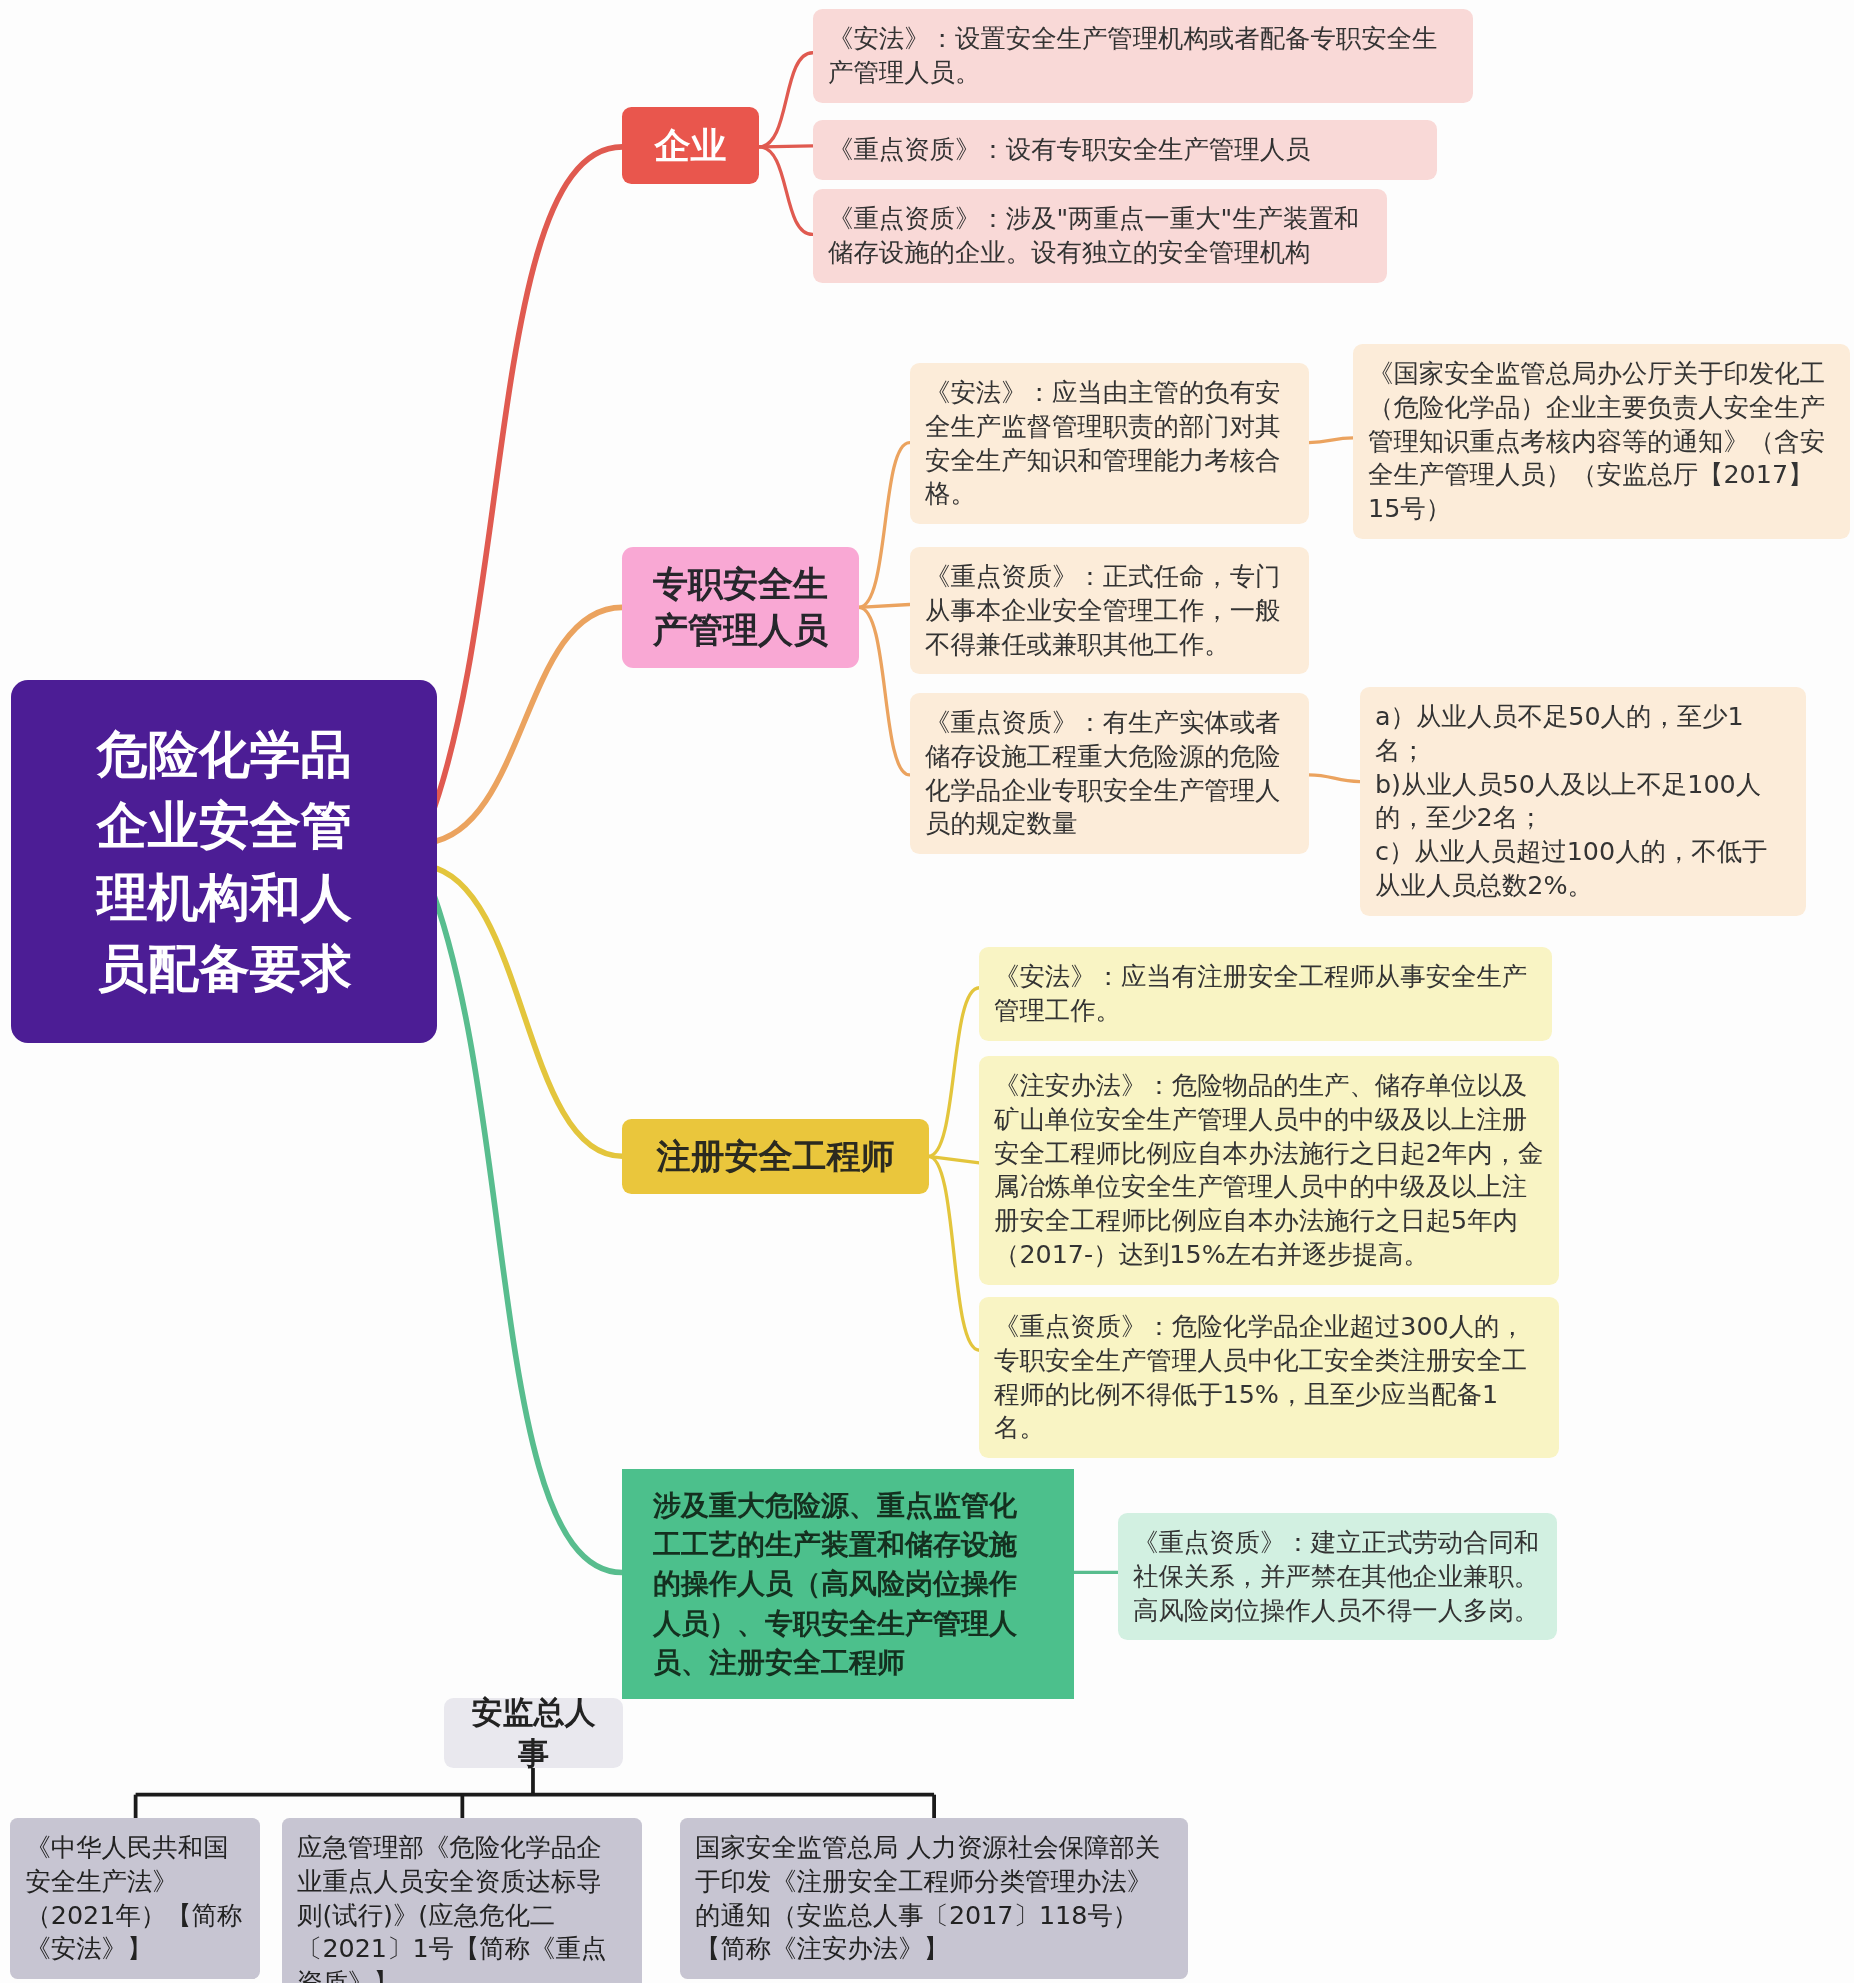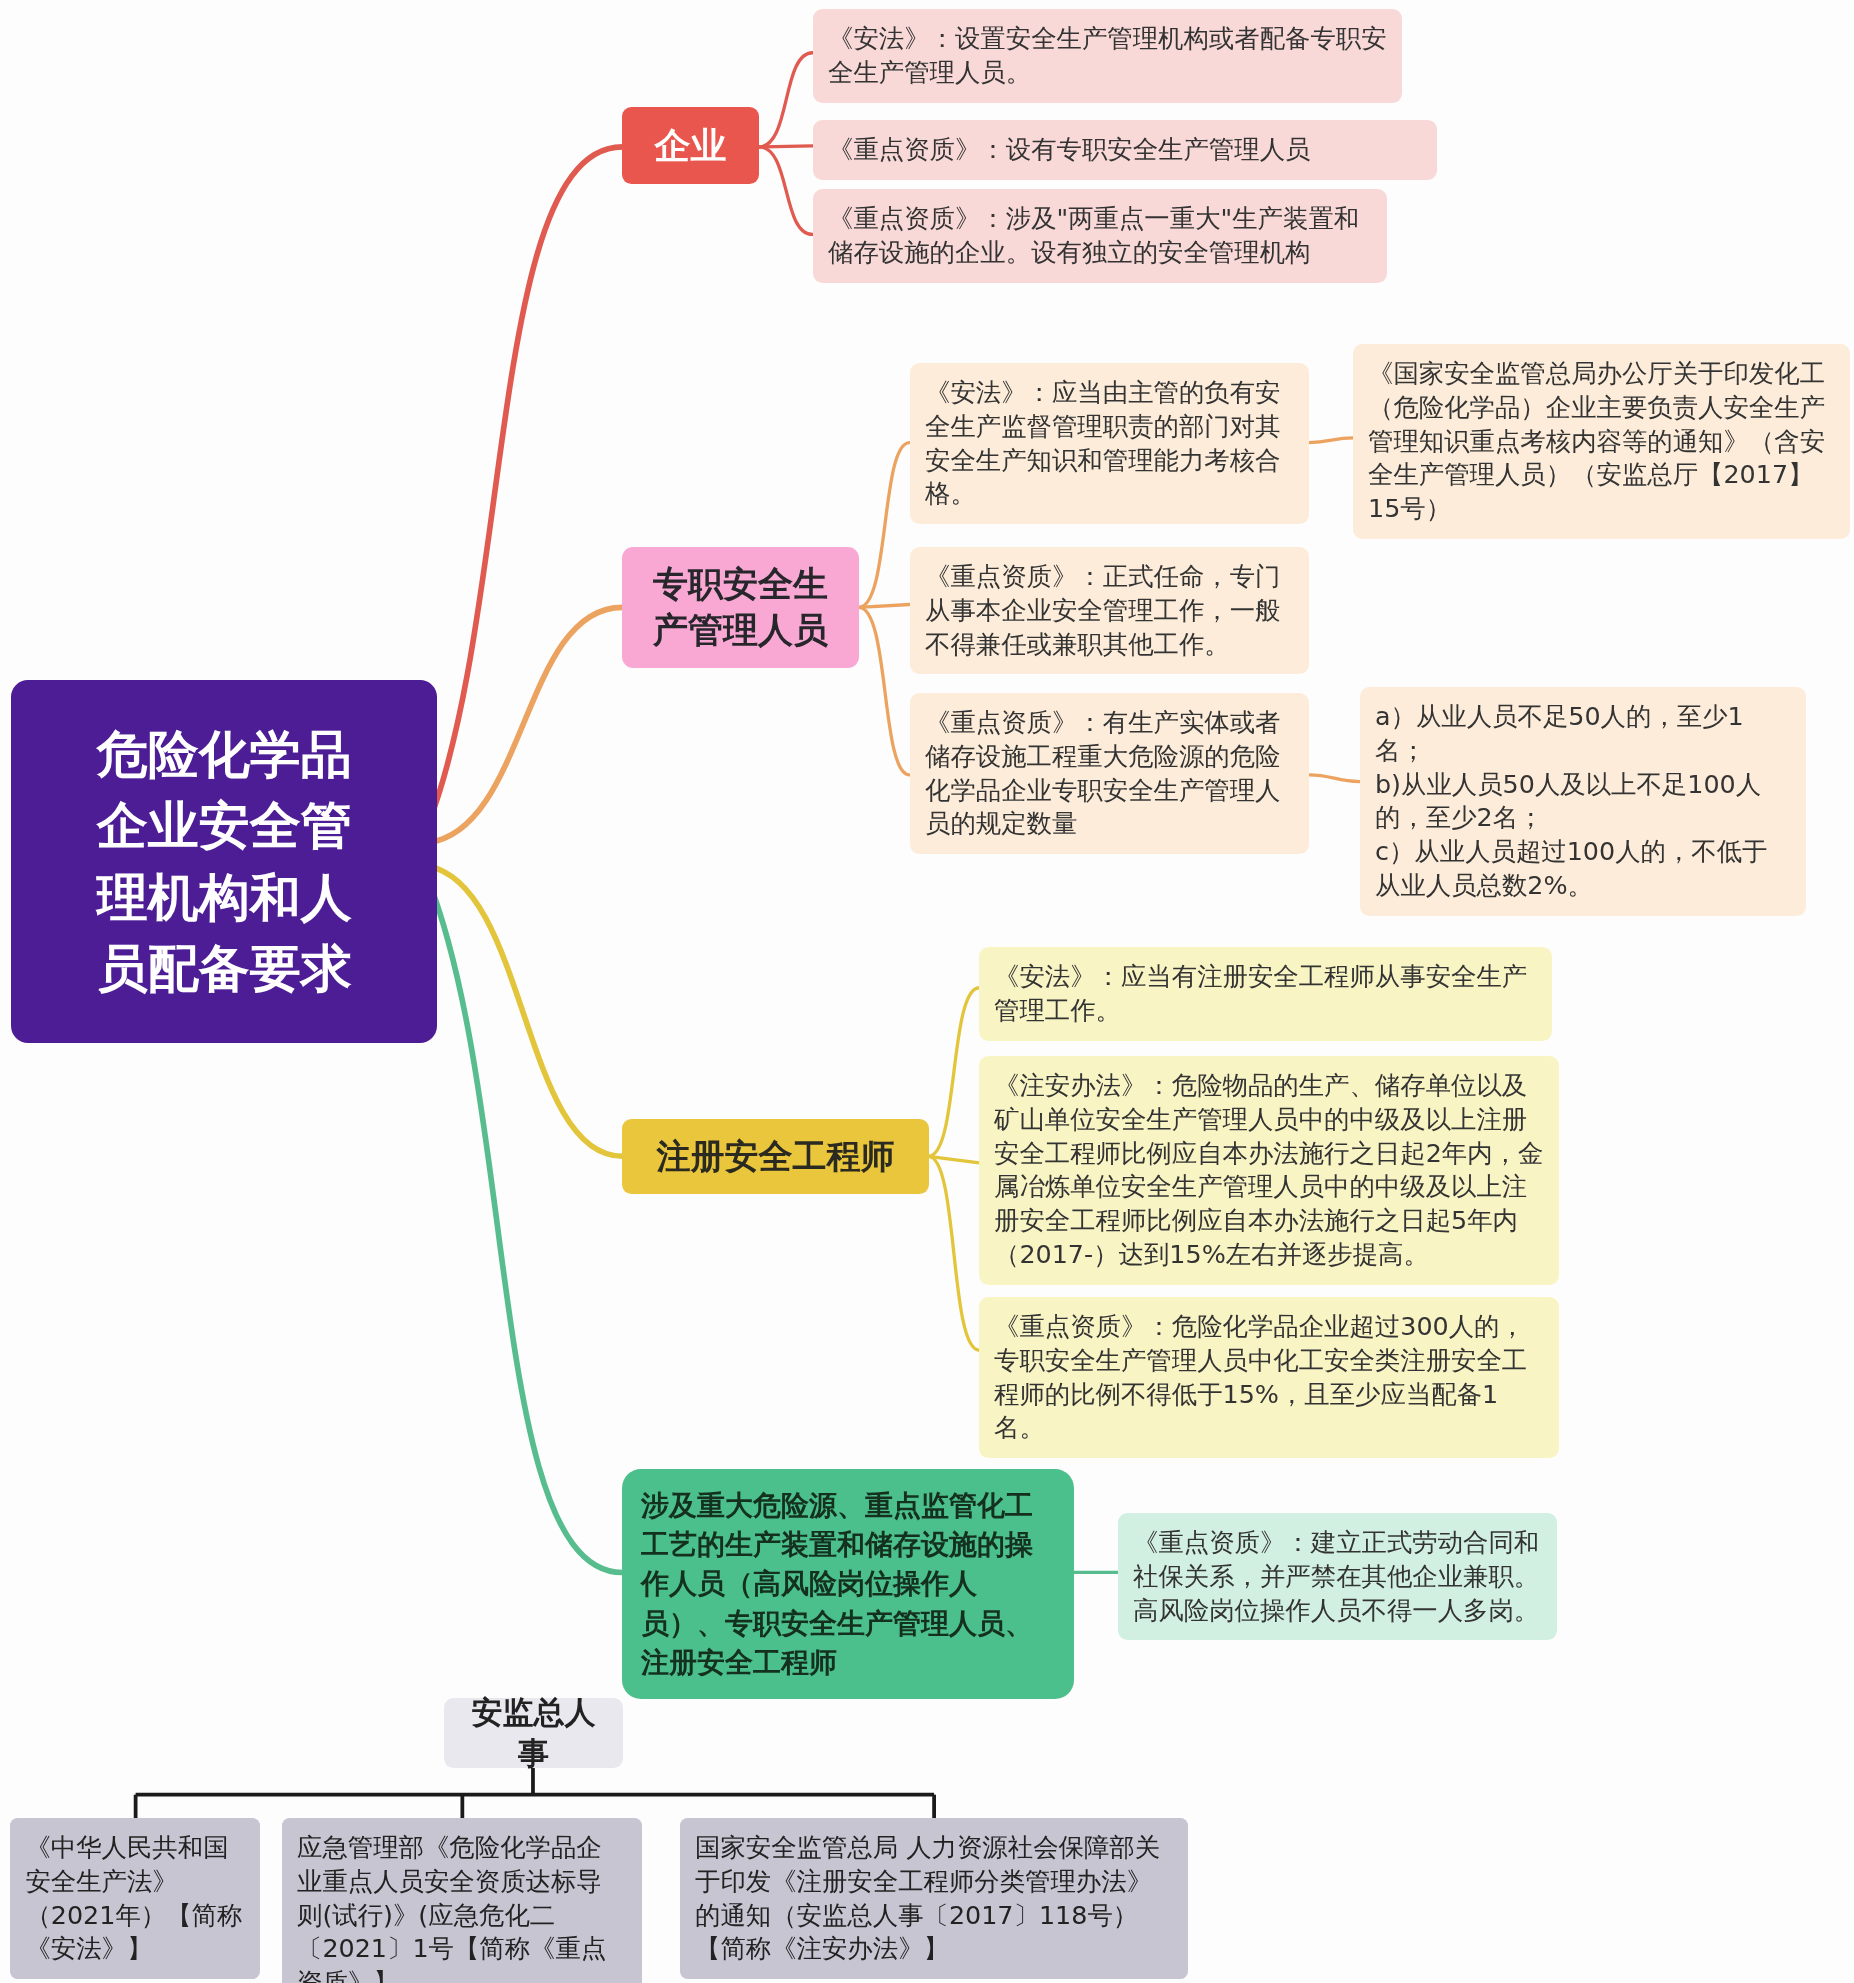--- a/index.html
+++ b/index.html
@@ -53,35 +53,35 @@
     line-height: 1.3; border-radius: 11.3px; padding: 0 15px;
   }
   .label-engineer {
     left: 622px; top: 1119px; width: 307px; height: 75px;
     background: #eac63c; color: #2b2a20; font-size: 34px;
   }
   .label-highrisk {
     left: 622px; top: 1469px; width: 452px;
     background: #4cc08c; color: #14301f; font-size: 28px;
     font-weight: bold; line-height: 1.4;
-    border-radius: 19px; padding: 17px 19px;
+    border-radius: 0; padding: 17px 31px;
     text-align: left;
   }
   .label-reference {
     left: 444px; top: 1698px; width: 179px; height: 70px;
     background: #e9e8ee; color: #222222; font-size: 31px;
   }
   .child-pink   { background: #f9d9d7; }
   .child-orange { background: #fcecd9; }
   .child-yellow { background: #f9f4c4; }
   .child-teal   { background: #d2f0e1; }
   .child-gray   { background: #c7c5d2; color: #222222; border-radius: 7.5px; }
   .prewrap { white-space: pre-line; }
 
-  .pink-1   { left: 813px;  top: 9.4px;   width: 589px; }
+  .pink-1   { left: 813px;  top: 9.4px;   width: 660px; }
   .pink-2   { left: 813px;  top: 120px;  width: 624px; }
   .pink-3   { left: 813px;  top: 189px;  width: 574px; }
   .orange-1 { left: 910px;  top: 363px;  width: 399px; }
   .orange-2 { left: 910px;  top: 547px;  width: 399px; }
   .orange-3 { left: 910px;  top: 693px;  width: 399px; }
   .note-1   { left: 1353px; top: 344px;  width: 497px; }
   .note-2   { left: 1360px; top: 687px;  width: 446px; }
   .yellow-1 { left: 979px; top: 947px; width: 573px; }
   .yellow-2 { left: 979px; top: 1056px; width: 580px; }
   .yellow-3 { left: 979px; top: 1297px; width: 580px; }

